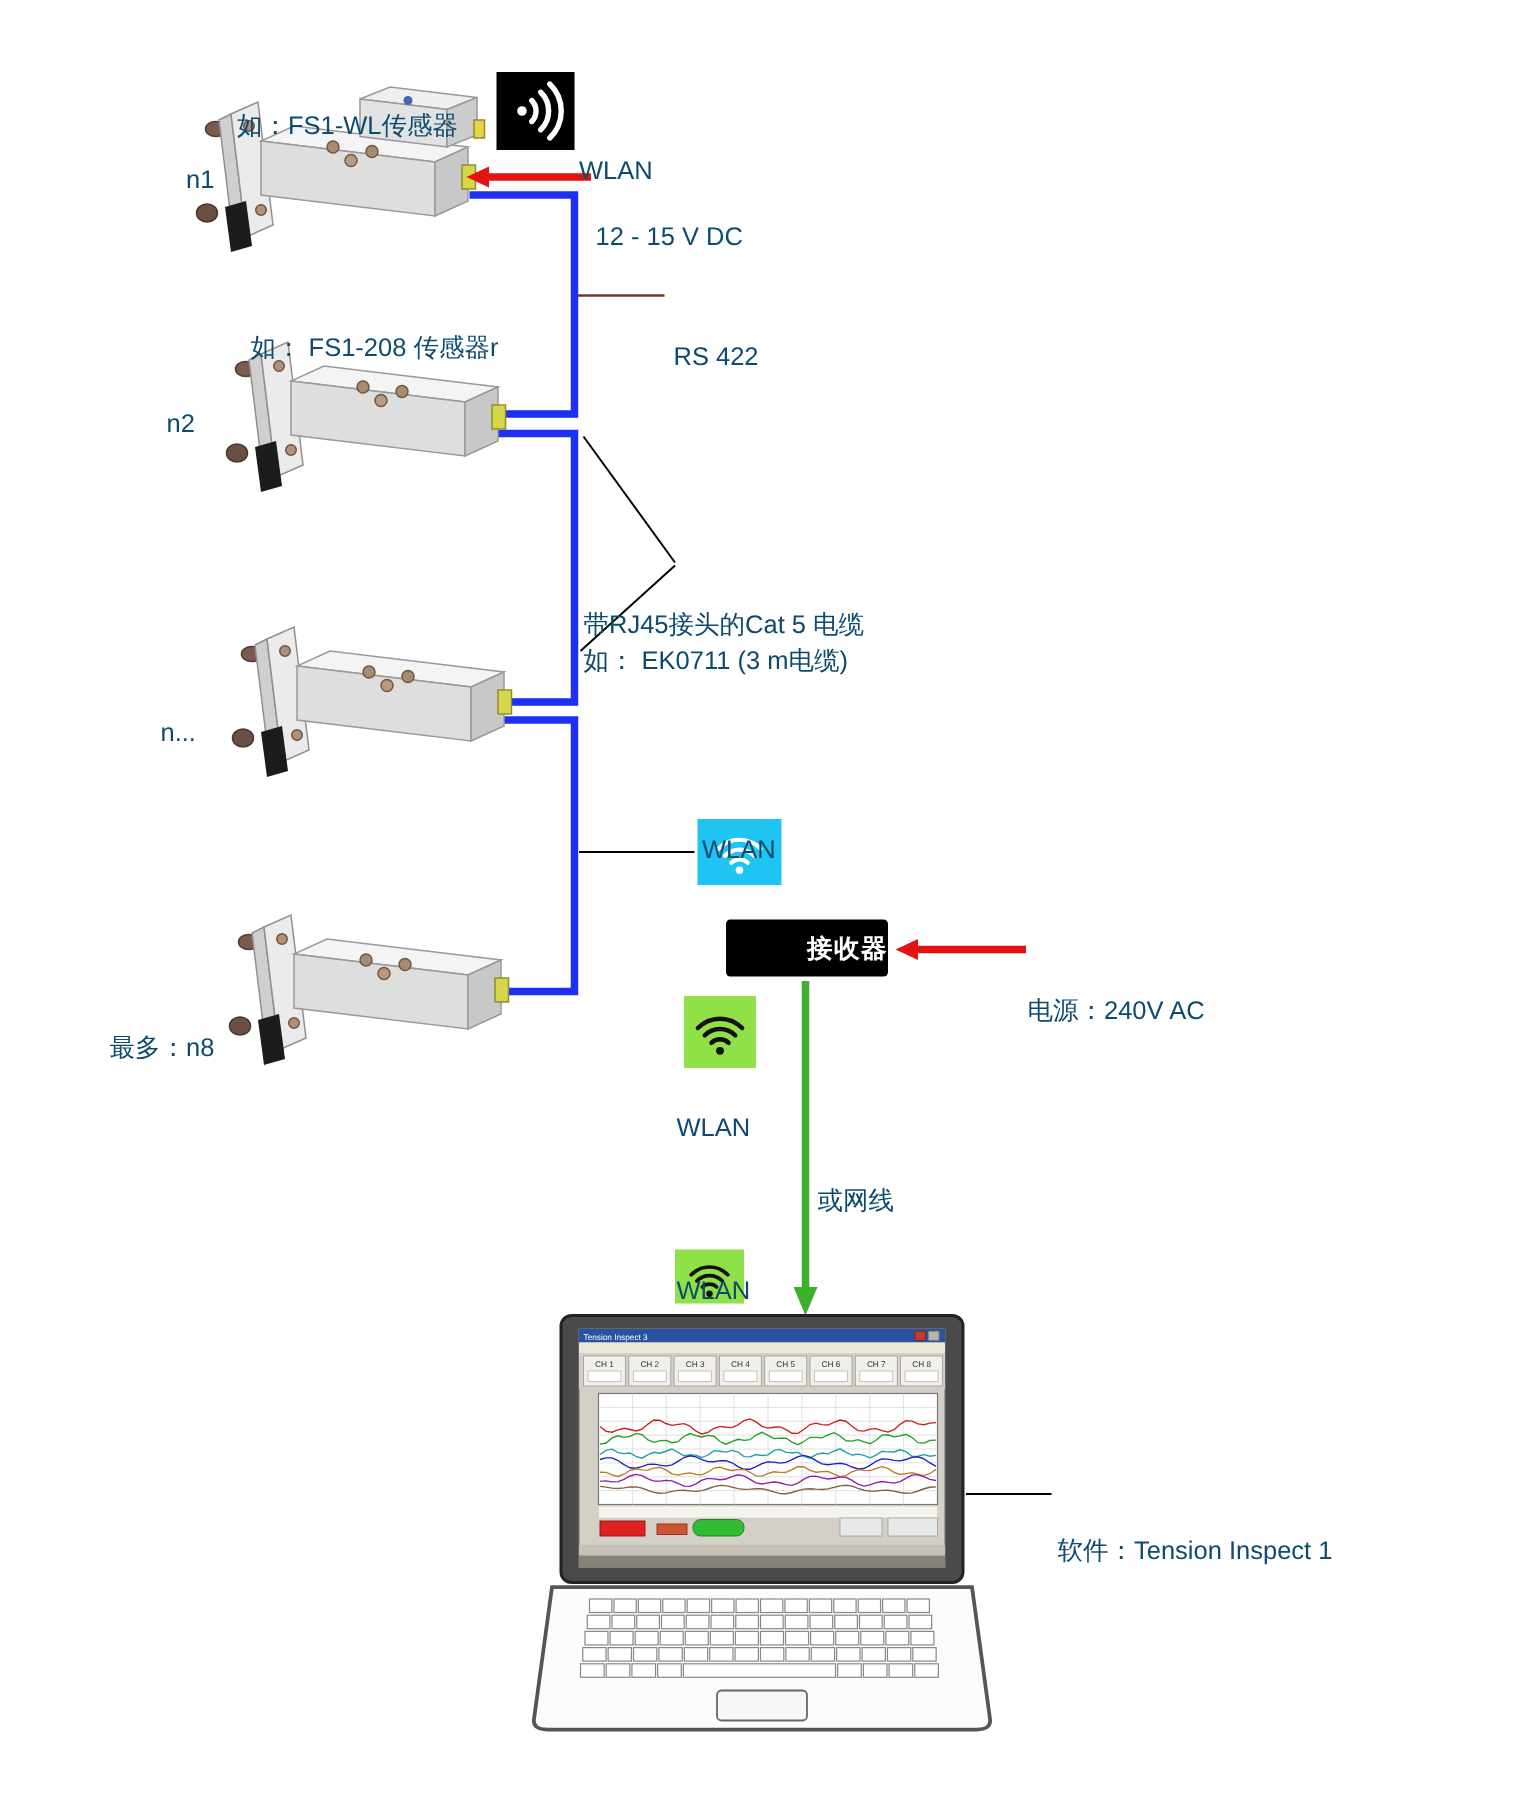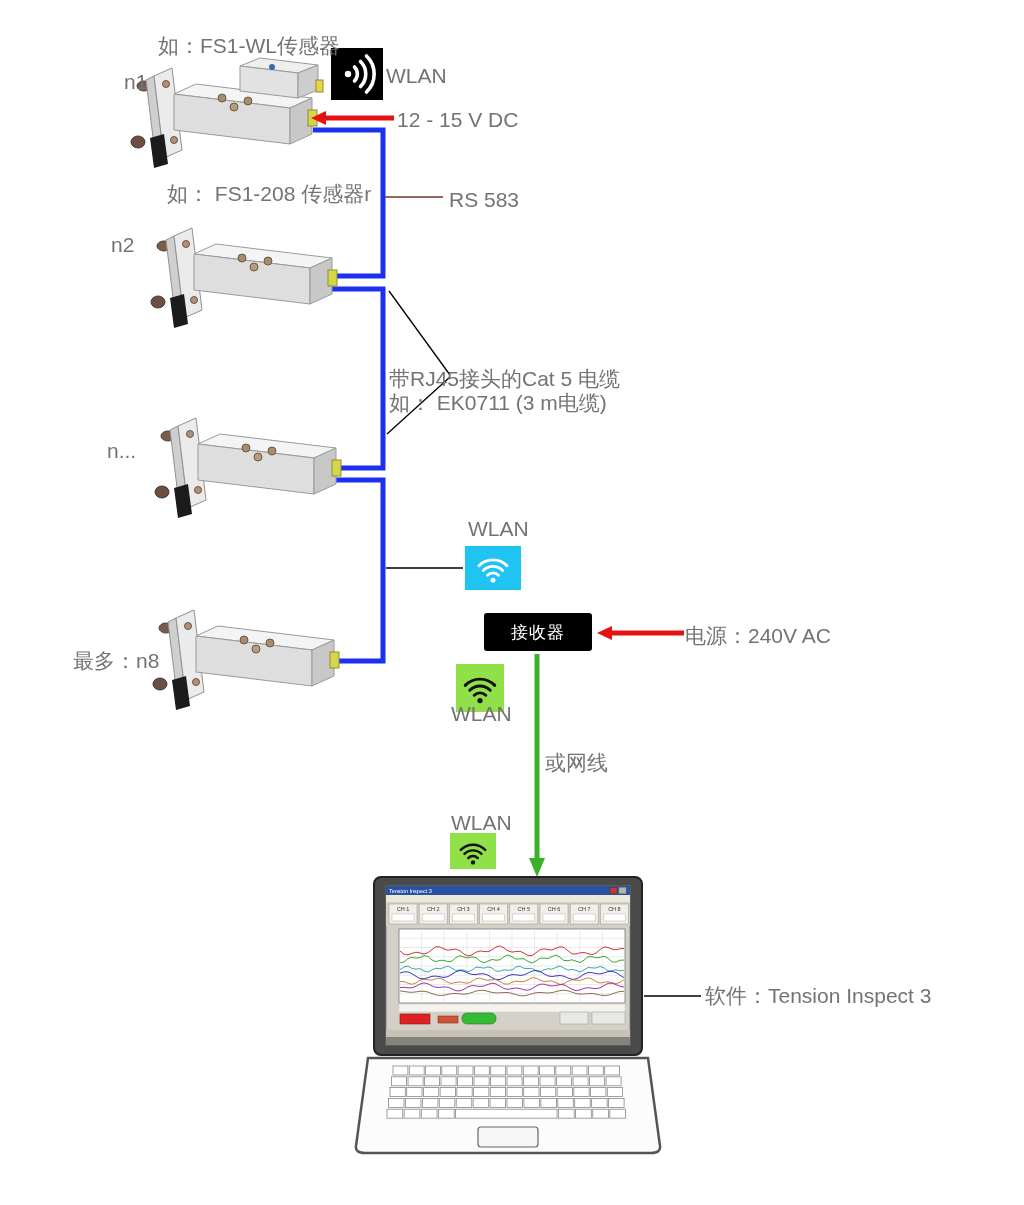--- a/index.html
+++ b/index.html
@@ -2,27 +2,28 @@
 <html><head>
 <meta charset="utf-8">
 <style>
   html,body{margin:0;padding:0;background:#fff;}
   .canvas{
     position:relative;width:1024px;height:1205px;background:#ffffff;
     font-family:"Liberation Sans","DejaVu Sans",sans-serif;overflow:hidden;
   }
   svg.layer{position:absolute;left:0;top:0;}
   .lbl{
-    position:absolute;font-size:21px;line-height:1.25;color:#737373;
+    position:absolute;font-size:17px;line-height:1.25;color:#0c4a6e;
     white-space:nowrap;
+    margin-top:40px;
   }
   .receiver{
     position:absolute;left:484px;top:613px;width:108px;height:38px;
-    background:#000;color:#fff;display:flex;align-items:center;justify-content:center;
-    font-size:17px;border-radius:3px;letter-spacing:1px;
+    background:#000;color:#fff;display:flex;align-items:center;justify-content:flex-end;
+    font-size:17px;border-radius:3px;letter-spacing:1px;font-weight:bold;
   }
   .wdot{fill:currentColor;}
   .warc{fill:none;stroke:currentColor;stroke-width:3.6;stroke-linecap:round;}
 </style>
 </head>
 <body>
 
 <div class="canvas">
 
   <svg class="layer" width="1024" height="1205" viewBox="0 0 1024 1205">
@@ -268,27 +269,27 @@
       <rect x="478" y="1127" width="60" height="20" rx="3" fill="#f7f7f7" stroke="#666" stroke-width="1.2"></rect>
     </g>
   </svg>
 
   <div class="lbl" style="left:158px;top:33px">如：FS1-WL传感器</div>
   <div class="lbl" style="left:124px;top:69px">n1</div>
   <div class="lbl" style="left:386px;top:63px">WLAN</div>
   <div class="lbl" style="left:397px;top:107px">12 - 15 V DC</div>
   <div class="lbl" style="left:167px;top:181px">如： FS1-208 传感器r</div>
   <div class="lbl" style="left:111px;top:232px">n2</div>
-  <div class="lbl" style="left:449px;top:187px">RS 583</div>
+  <div class="lbl" style="left:449px;top:187px">RS 422</div>
   <div class="lbl" style="left:389px;top:366px">带RJ45接头的Cat 5 电缆</div>
   <div class="lbl" style="left:389px;top:390px">如：  EK0711 (3 m电缆)</div>
   <div class="lbl" style="left:107px;top:438px">n...</div>
   <div class="lbl" style="left:468px;top:516px">WLAN</div>
   <div class="lbl" style="left:73px;top:648px">最多：n8</div>
   <div class="receiver">
     <span>接收器</span>
   </div>
   <div class="lbl" style="left:685px;top:623px">电源：240V AC</div>
   <div class="lbl" style="left:451px;top:701px">WLAN</div>
   <div class="lbl" style="left:545px;top:750px">或网线</div>
   <div class="lbl" style="left:451px;top:810px">WLAN</div>
-  <div class="lbl" style="left:705px;top:983px">软件：Tension Inspect 3</div>
+  <div class="lbl" style="left:705px;top:983px">软件：Tension Inspect 1</div>
 </div>
 
 </body></html>

